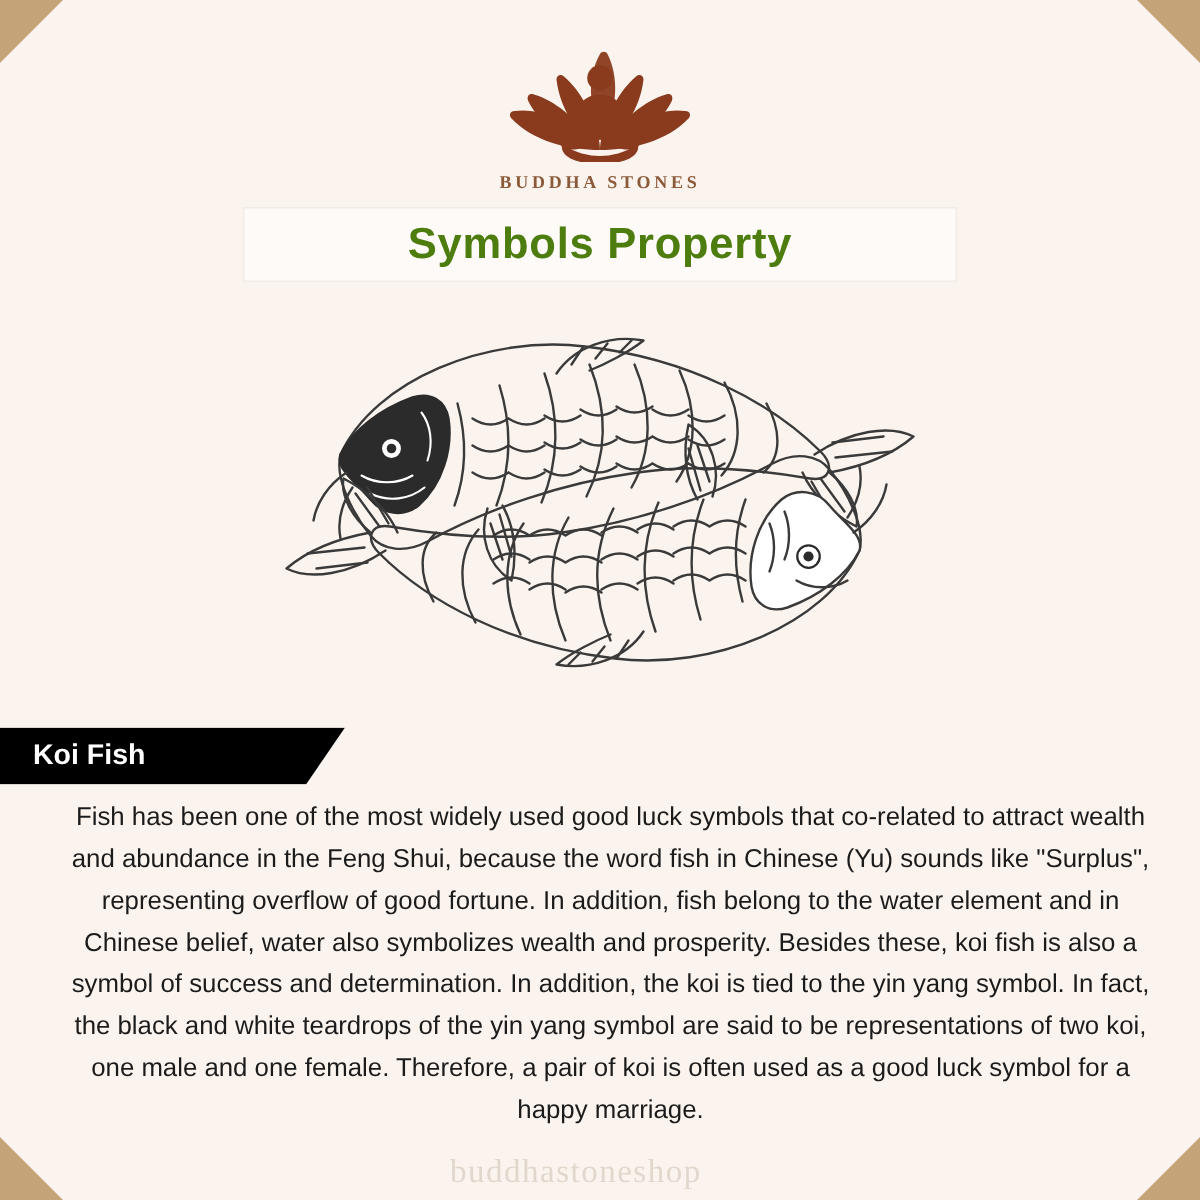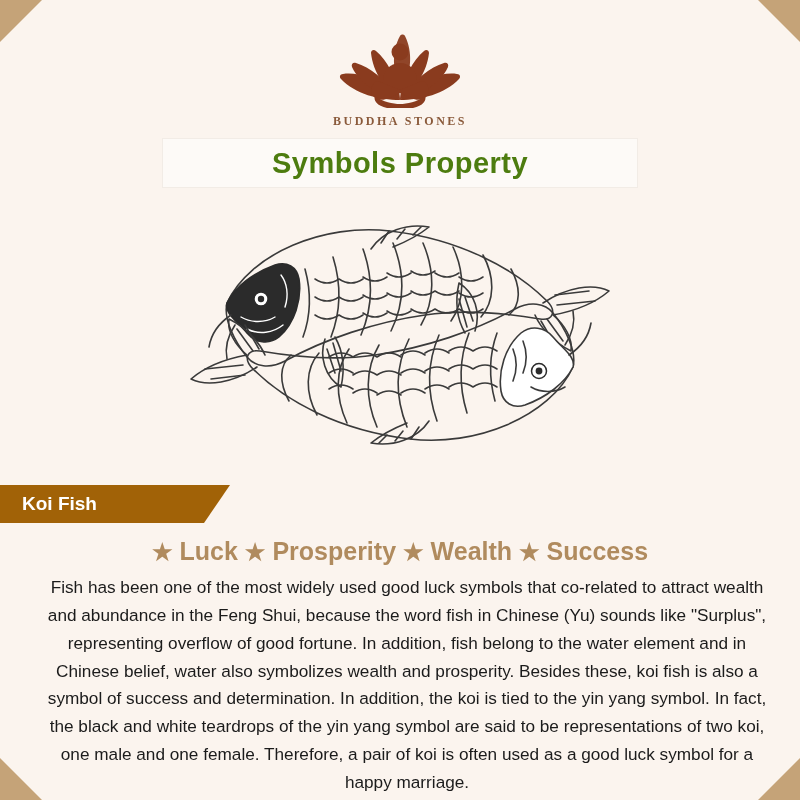--- a/index.html
+++ b/index.html
@@ -109,21 +109,21 @@
     position: relative;
     height: 38px;
     margin-top: 4px;
   }
   .tag {
     position: absolute;
     left: 0;
     top: 0;
     height: 38px;
     padding: 0 40px 0 22px;
-    background: #a16207;
+    background: #000000;
     color: #ffffff;
     font-size: 19px;
     font-weight: bold;
     display: flex;
     align-items: center;
     clip-path: polygon(0 0, 100% 0, calc(100% - 26px) 100%, 0 100%);
     min-width: 230px;
     box-sizing: border-box;
   }
   
@@ -278,28 +278,19 @@
           <path d="M82 176 C58 192 32 196 16 188 C30 176 50 168 72 164 C60 154 52 140 54 128 C70 136 84 150 90 164"></path>
           <path d="M70 184 L36 188 M68 174 L30 178 M78 160 L62 138 M84 158 L70 134"></path>
         </g>
       </svg>
     </div>
 
     <div class="tag-row">
       <div class="tag">Koi Fish</div>
     </div>
 
-    <div class="keywords">
-      <span class="star">★</span>
-      <span>Luck</span>
-      <span class="star">★</span>
-      <span>Prosperity</span>
-      <span class="star">★</span>
-      <span>Wealth</span>
-      <span class="star">★</span>
-      <span>Success</span>
-    </div>
 
     <div class="body-text">Fish has been one of the most widely used good luck symbols that co-related to attract wealth and abundance in the Feng Shui, because the word fish in Chinese (Yu) sounds like "Surplus", representing overflow of good fortune. In addition, fish belong to the water element and in Chinese belief, water also symbolizes wealth and prosperity. Besides these, koi fish is also a symbol of success and determination. In addition, the koi is tied to the yin yang symbol. In fact, the black and white teardrops of the yin yang symbol are said to be representations of two koi, one male and one female. Therefore, a pair of koi is often used as a good luck symbol for a happy marriage.</div>
 
   </div>
 
+  <div class="watermark">buddhastoneshop</div>
 </div>
 
 </body></html>

